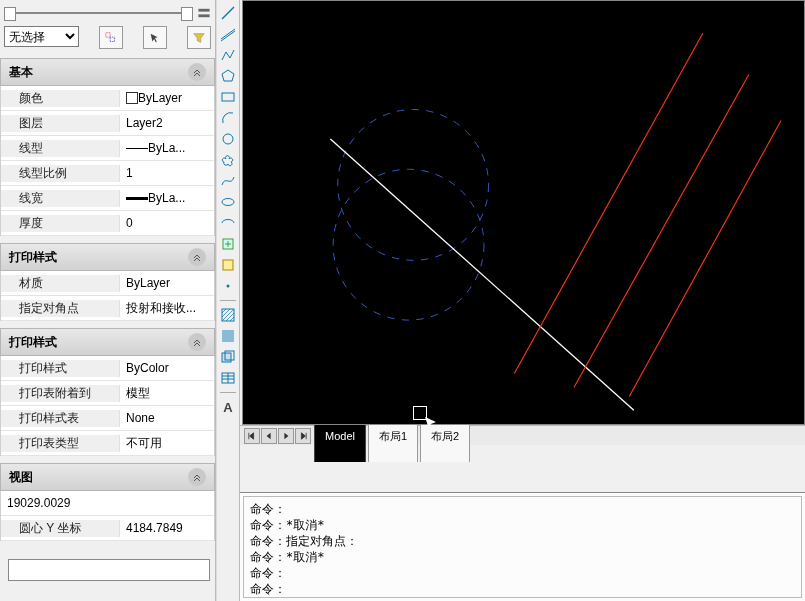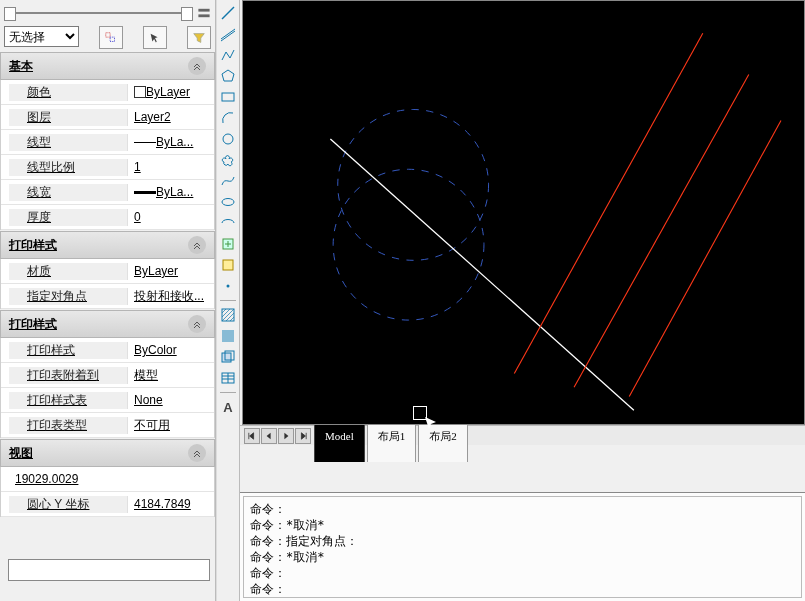--- a/index.html
+++ b/index.html
@@ -9,26 +9,26 @@
 .props{width:215px;height:601px;background:#f0f0f0;border-right:1px solid #bbb;display:flex;flex-direction:column;position:relative;}
 .props-top{padding:4px 4px 2px;}
 .top-slider{display:flex;align-items:center;gap:4px;padding:2px 0 6px;}
 .top-slider .track{flex:1;height:2px;background:#888;position:relative;}
 .top-slider .thumb{width:10px;height:12px;background:#fff;border:1px solid #888;position:absolute;top:-5px;}
 .sel-row{display:flex;align-items:flex-start;gap:20px;}
 .sel-row select{flex:1;height:21px;font-size:12px;border:1px solid #7a7a7a;background:#fff;}
 .icon-btn{width:22px;height:21px;border:1px solid #999;background:#f8f8f8;display:flex;align-items:center;justify-content:center;cursor:pointer;}
 .icon-btn svg{width:14px;height:14px;}
 
-.section{margin-top:1px;text-decoration:underline;}
+.section{margin-top:7px;}
 .section-hdr{background:linear-gradient(#e8e8e8,#d2d2d2);border:1px solid #b5b5b5;padding:4px 8px;font-weight:bold;display:flex;justify-content:space-between;align-items:center;cursor:pointer;}
 .section-hdr .chev{width:18px;height:18px;border-radius:9px;background:#c9c9c9;display:flex;align-items:center;justify-content:center;}
 .section-hdr .chev svg{width:10px;height:10px;}
 .prop-rows{border-left:1px solid #cfcfcf;border-right:1px solid #cfcfcf;background:#fff;}
-.prop-row{display:flex;align-items:center;height:24px;border-bottom:1px solid #e4e4e4;padding-left:8px;}
+.prop-row{display:flex;align-items:center;height:24px;border-bottom:1px solid #e4e4e4;}
 .prop-row .pl{width:100px;padding-left:18px;background:#efefef;border-right:1px solid #e0e0e0;color:#222;white-space:nowrap;overflow:hidden;}
 .prop-row .pv{flex:1;padding-left:6px;display:flex;align-items:center;white-space:nowrap;overflow:hidden;}
 .swatch{width:10px;height:10px;background:#fff;border:1px solid #333;}
 .line-sample{width:22px;height:0;border-top:1.5px solid #000;display:inline-block;}
 .line-sample.thick{border-top:3px solid #000;}
 
 .bottom-input{position:absolute;left:8px;bottom:20px;width:196px;height:18px;border:1px solid #888;background:#fff;}
 
 
 .toolstrip{width:22px;background:#f0f0f0;border-left:1px solid #dcdcdc;border-right:1px solid #bbb;display:flex;flex-direction:column;align-items:center;padding-top:4px;gap:3px;}
@@ -41,21 +41,21 @@
 .canvas-wrap{flex:1;position:relative;border:1px solid #888;margin-left:2px;}
 .canvas{position:absolute;inset:0;background:#000;}
 .canvas svg{position:absolute;inset:0;width:100%;height:100%;}
 .cursor-pick{position:absolute;width:12px;height:12px;border:1px solid #fff;}
 .cursor-arrow{position:absolute;}
 .cursor-arrow svg{width:16px;height:16px;}
 
 .tabs-row{height:19px;background:#eaeaea;border-top:1px solid #bbb;display:flex;align-items:center;padding-left:4px;font-size:11px;}
 .tab-nav{width:14px;height:14px;background:#ddd;border:1px solid #999;margin-right:1px;display:flex;align-items:center;justify-content:center;cursor:pointer;}
 .tab-nav svg{width:8px;height:8px;}
-.tab{height:17px;padding:17px 10px;background:#f8f8f8;border:1px solid #999;border-bottom:none;border-radius:0 8px 0 0;margin-left:2px;display:flex;align-items:center;cursor:pointer;font-family:Liberation Serif, serif;}
+.tab{height:17px;padding:17px 10px;background:#f8f8f8;border:1px solid #999;border-bottom:none;border-radius:0 8px 0 0;margin-left:2px;display:flex;align-items:center;cursor:pointer;}
 .tab.active{background:#000;color:#fff;border-color:#444;}
 
 .console{height:108px;border-top:1px solid #888;background:#fcfcfc;display:flex;margin-top:47px;}
 .console-scroll{flex:1;overflow:auto;padding:4px 6px;font-family:SimSun,monospace;line-height:16px;white-space:pre;border:1px solid #bbb;margin:3px;}
 </style>
 </head>
 <body>
 
 <div class="app">
 

